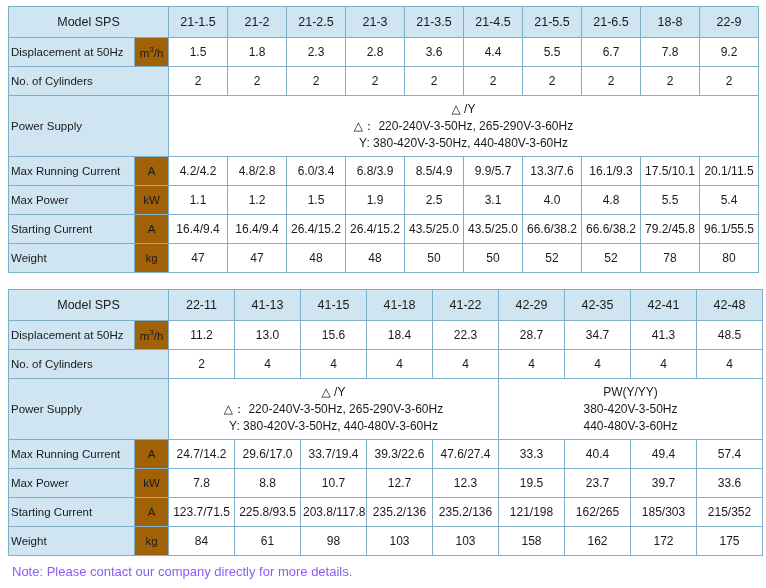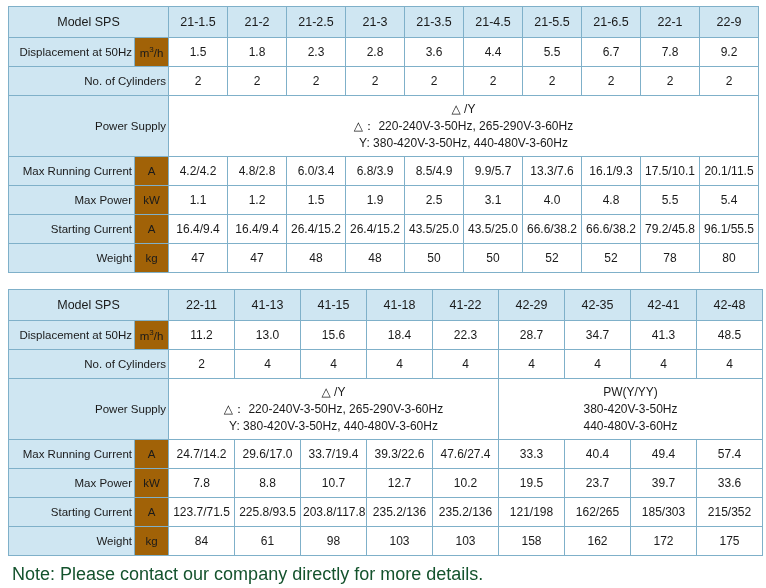--- a/index.html
+++ b/index.html
@@ -23,30 +23,30 @@
     text-align:center;
     vertical-align:middle;
     height:26px;
     padding:1px 2px;
     font-size:12px;
     color:#1a1a1a;
     white-space:nowrap;
     overflow:hidden;
   }
   .hdr td{background:#cfe6f2;font-size:12.5px;height:28px;}
-  .lbl{background:#cfe6f2;text-align:right;font-size:11.5px;}
+  .lbl{background:#cfe6f2;text-align:left;font-size:11.5px;}
   .unit{background:#a16207;width:34px;font-size:11.5px;}
   .val{background:#ffffff;}
   .ps{background:#ffffff;text-align:center;line-height:17px;font-size:12px;white-space:normal;}
   .ps .t{display:block;}
   .spacer{height:16px;}
   .note{
     padding:8px 0 0 4px;
-    font-size:18px;
-    color:#14532d;
+    font-size:13px;
+    color:#8b5cf6;
   }
   sup{font-size:8px;vertical-align:super;}
   .modelname{font-size:13px;}
 </style>
 </head>
 <body>
 
 <div class="wrap">
 
   <table>
@@ -68,21 +68,21 @@
       <tr class="hdr">
         <td colspan="2" class="modelname">Model SPS</td>
         <td>21-1.5</td>
         <td>21-2</td>
         <td>21-2.5</td>
         <td>21-3</td>
         <td>21-3.5</td>
         <td>21-4.5</td>
         <td>21-5.5</td>
         <td>21-6.5</td>
-        <td>22-1</td>
+        <td>18-8</td>
         <td>22-9</td>
       </tr>
       <tr>
         <td class="lbl">Displacement at 50Hz</td>
         <td class="unit"><span>m</span><sup>3</sup><span>/h</span></td>
         <td class="val">1.5</td>
         <td class="val">1.8</td>
         <td class="val">2.3</td>
         <td class="val">2.8</td>
         <td class="val">3.6</td>
@@ -252,21 +252,21 @@
         <td class="val">49.4</td>
         <td class="val">57.4</td>
       </tr>
       <tr>
         <td class="lbl">Max Power</td>
         <td class="unit">kW</td>
         <td class="val">7.8</td>
         <td class="val">8.8</td>
         <td class="val">10.7</td>
         <td class="val">12.7</td>
-        <td class="val">10.2</td>
+        <td class="val">12.3</td>
         <td class="val">19.5</td>
         <td class="val">23.7</td>
         <td class="val">39.7</td>
         <td class="val">33.6</td>
       </tr>
       <tr>
         <td class="lbl">Starting Current</td>
         <td class="unit">A</td>
         <td class="val">123.7/71.5</td>
         <td class="val">225.8/93.5</td>

